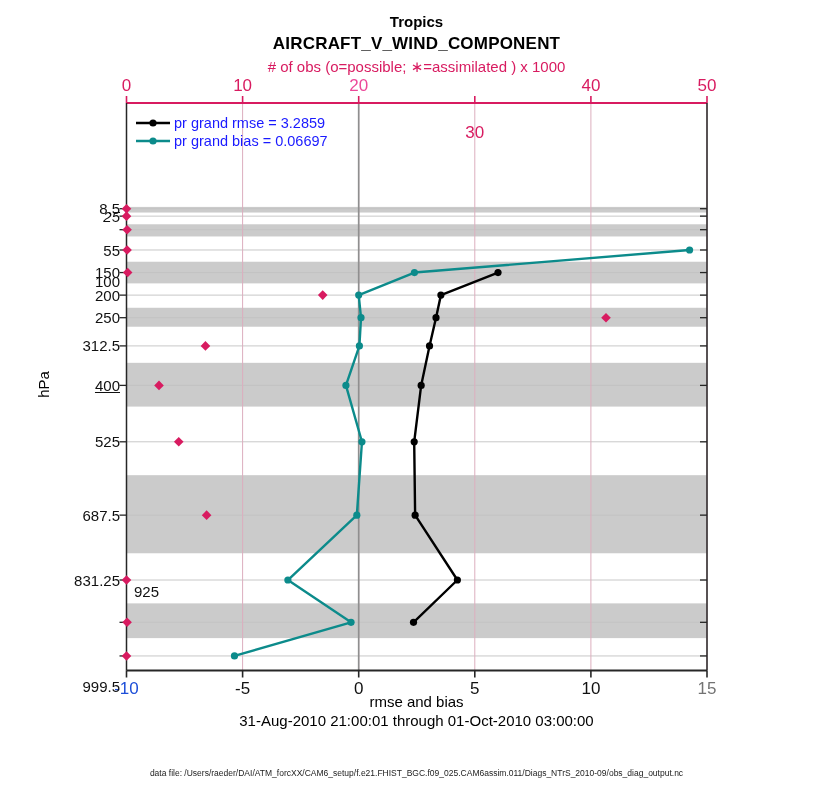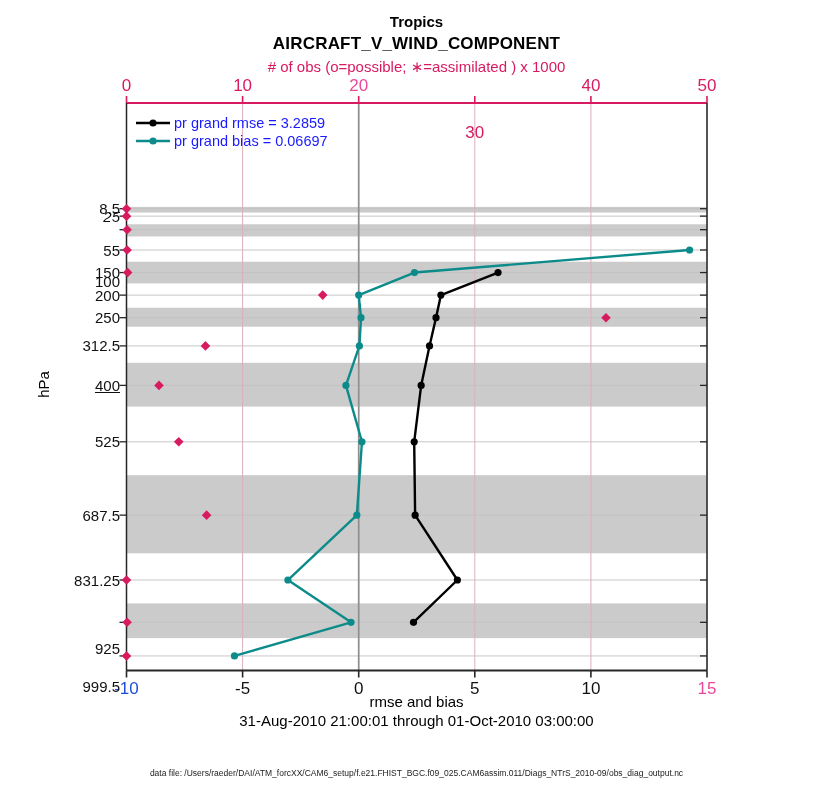--- a/index.html
+++ b/index.html
@@ -148,34 +148,34 @@
       <div class="ticklab" style="left: 242.6px; top: 76px; color: rgb(216, 27, 96);">10</div>
       <div class="ticklab" style="left: 358.7px; top: 76px; color: #ec4899;">20</div>
       <div class="ticklab" style="left: 474.8px; top: 76px; color: rgb(216, 27, 96); margin-top: 47px;">30</div>
       <div class="ticklab" style="left: 590.9px; top: 76px; color: rgb(216, 27, 96);">40</div>
       <div class="ticklab" style="left: 707px; top: 76px; color: rgb(216, 27, 96);">50</div>
       <div class="ticklab" style="left: 126.5px; top: 679px; color: #1d4ed8;">-10</div>
       <div class="ticklab" style="left: 242.6px; top: 679px; color: rgb(17, 17, 17);">-5</div>
       <div class="ticklab" style="left: 358.7px; top: 679px; color: rgb(17, 17, 17);">0</div>
       <div class="ticklab" style="left: 474.8px; top: 679px; color: rgb(17, 17, 17);">5</div>
       <div class="ticklab" style="left: 590.9px; top: 679px; color: rgb(17, 17, 17);">10</div>
-      <div class="ticklab" style="left: 707px; top: 679px; color: #ec4899;">15</div>
+      <div class="ticklab" style="left: 707px; top: 679px; color: #737373;">15</div>
       <div class="ylab" style="top: 201.2px;">8.5</div>
       <div class="ylab" style="top: 208.646px; font-style: italic;">25</div>
       <div class="ylab" style="top: 222.185px; margin-top: 21px;">55</div>
       <div class="ylab" style="top: 242.494px; margin-top: 32px;">100</div>
       <div class="ylab" style="top: 265.059px;">150</div>
       <div class="ylab" style="top: 287.624px;">200</div>
       <div class="ylab" style="top: 310.189px;">250</div>
       <div class="ylab" style="top: 338.395px;">312.5</div>
       <div class="ylab" style="top: 377.884px; text-decoration: underline;">400</div>
       <div class="ylab" style="top: 434.296px;">525</div>
       <div class="ylab" style="top: 507.633px;">687.5</div>
       <div class="ylab" style="top: 572.507px;">831.25</div>
-      <div class="ylab" style="top: 641px;">925</div>
+      <div class="ylab" style="top: 584px; margin-left: 39px;">925</div>
       <div class="ylab" style="top: 679px;">999.5</div>
     </div>
 
   <div id="yaxis-label" class="abs">hPa</div>
 
   <div id="legend" class="abs">
     <div class="legend-row">
       <svg width="34" height="10">
         <line id="sw-rmse-line" x1="0" y1="5" x2="34" y2="5" stroke-width="2.4" stroke="#000000"></line>
         <circle id="sw-rmse-dot" cx="17" cy="5" r="3.6" fill="#000000"></circle>

